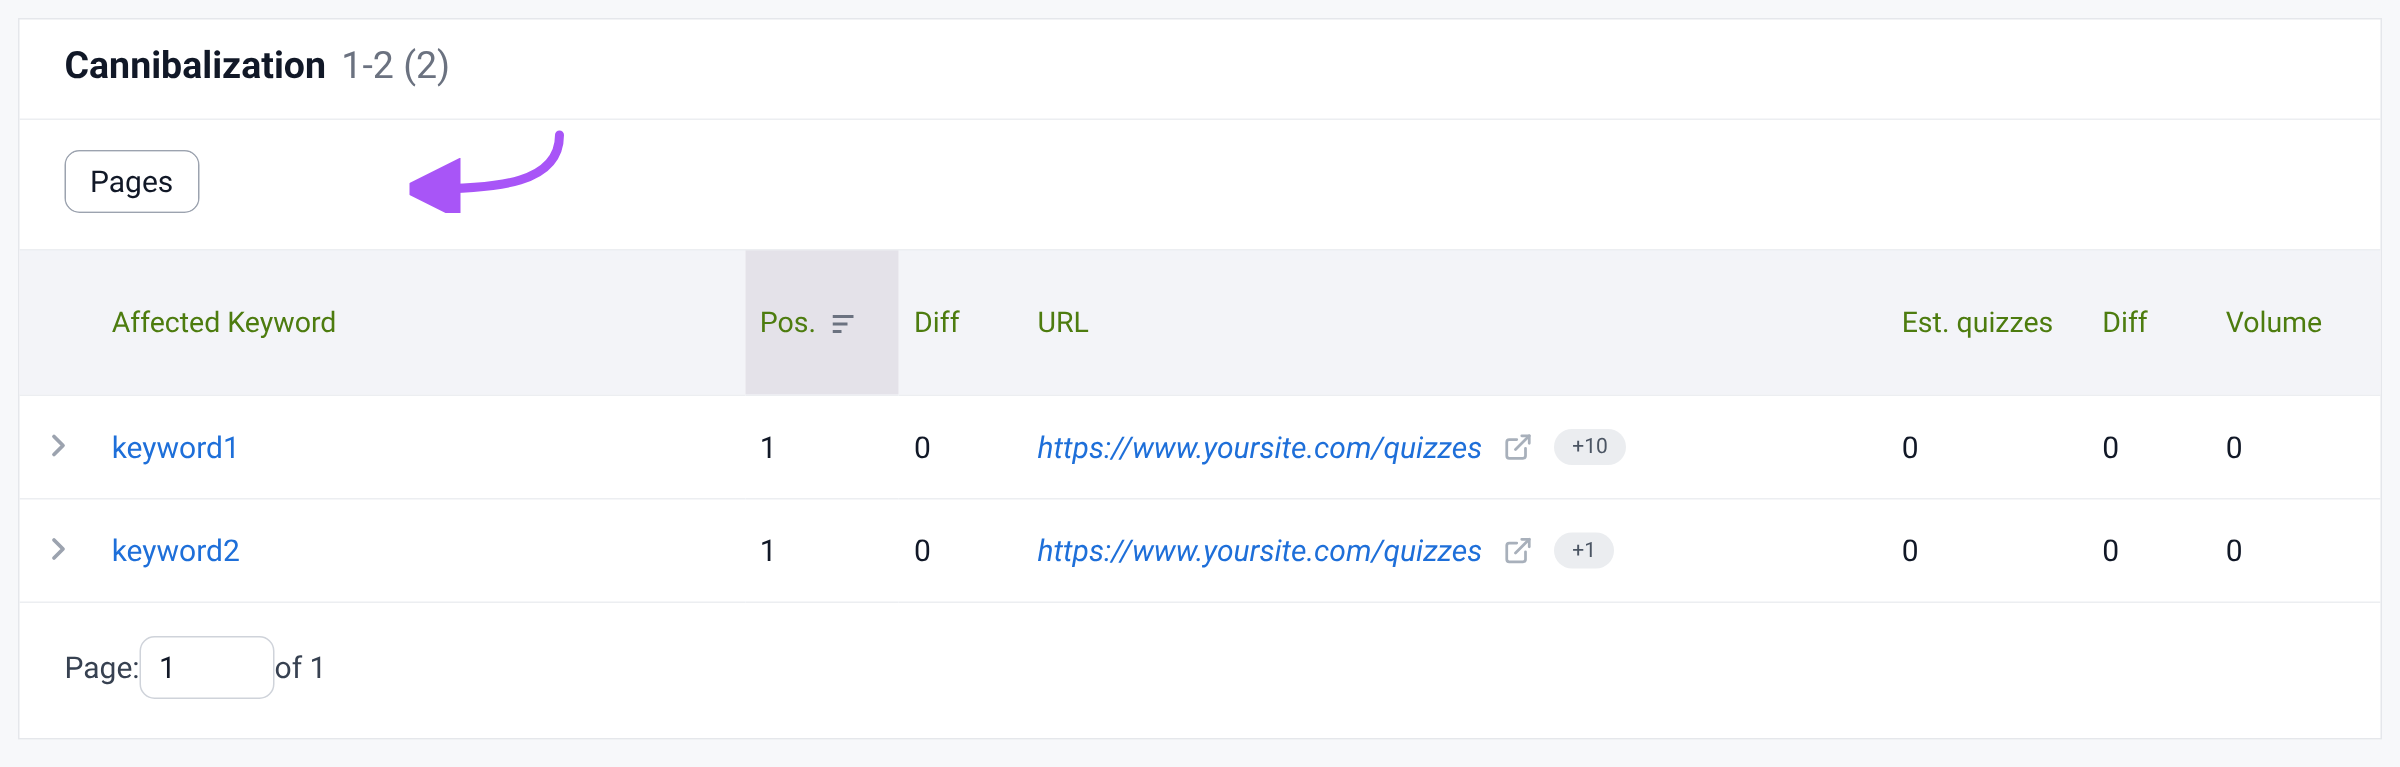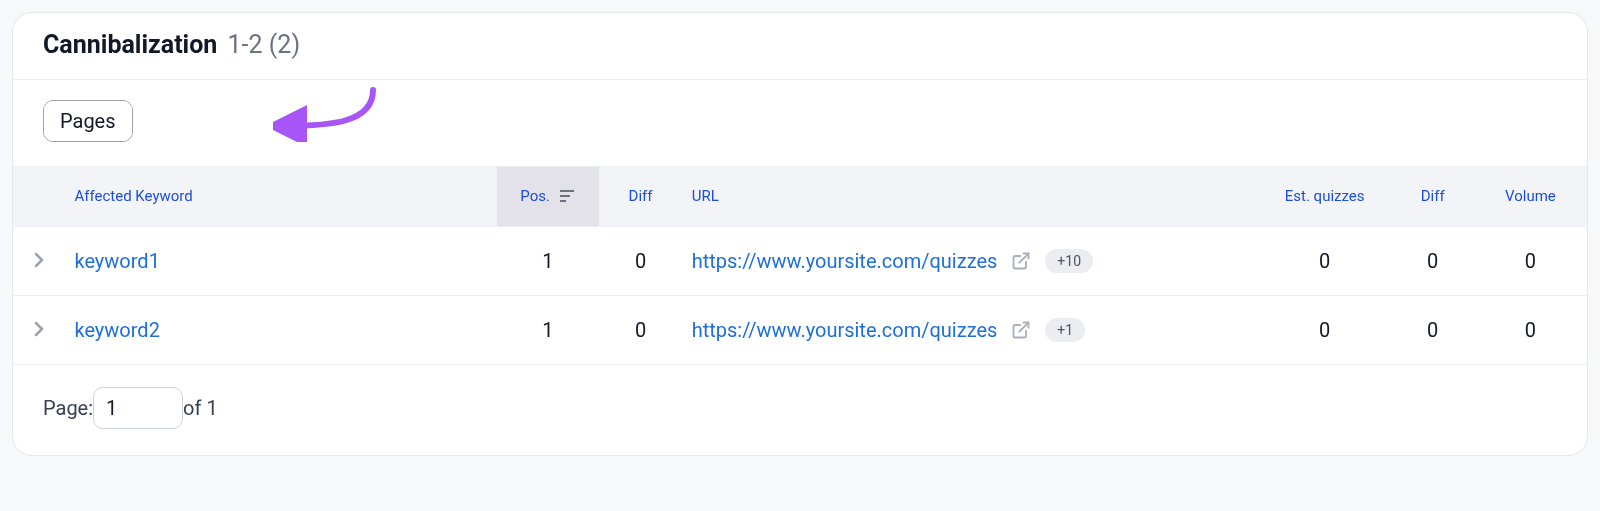--- a/index.html
+++ b/index.html
@@ -7,21 +7,21 @@
   body {
     font-family: -apple-system, BlinkMacSystemFont, "Segoe UI", Roboto, "Helvetica Neue", Arial, sans-serif;
     background: #f7f8fa;
     padding: 12px;
     font-size: 20px;
     color: #111827;
   }
   .card {
     background: #fff;
     border: 1px solid #e5e7eb;
-    border-radius: 20px;
+    border-radius: 0;
     overflow: visible;
   }
   .card-header {
     padding: 18px 30px 20px 30px;
     border-bottom: 1px solid #eceef1;
   }
   .title-line { font-size: 25px; line-height: 1.1; }
   .title-strong { font-weight: 700; color: #111827; }
   .title-sub { color: #6b7280; font-weight: 400; margin-left: 4px; }
 
@@ -64,44 +64,44 @@
   }
 
   table.data {
     width: 100%;
     border-collapse: collapse;
     table-layout: fixed;
   }
   thead tr { background: #f3f4f8; border-top: 1px solid #eceef1; border-bottom: 1px solid #eceef1; }
   th {
     font-weight: 400;
-    color: #1d4ed8;
+    color: #4d7c0f;
     text-align: left;
-    padding: 20px 10px;
-    font-size: 15px;
-  }
-  th.num, td.num { text-align: center; }
+    padding: 36px 10px;
+    font-size: 19px;
+  }
+  th.num, td.num { text-align: left; }
   th.sorted {
     background: #e4e2e9;
   }
   .sort-icon { display: inline-block; vertical-align: middle; margin-left: 6px; color: #6b7280; }
   tbody tr { border-bottom: 1px solid #eceef1; }
   td { padding: 22px 10px; font-size: 20px; color: #111827; vertical-align: middle; }
 
   .chev-cell { width: 50px; text-align: center; }
   .chevron {
     color: #9ca3af;
     cursor: pointer;
   }
   .kw-link {
     color: #1e6fd9;
     text-decoration: none;
   }
   .url-cell { display: flex; align-items: center; gap: 14px; flex-wrap: wrap; }
-  .url-link { color: #1e6fd9; text-decoration: none; font-size: 20px; word-break: break-all; }
+  .url-link { color: #1e6fd9; text-decoration: none; font-size: 20px; word-break: break-all; font-style: italic; }
   .ext-icon { color: #a8b0bb; cursor: pointer; display: inline-flex; }
   .pill {
     display: inline-block;
     background: #ebedf0;
     color: #4b5563;
     border-radius: 999px;
     padding: 4px 12px;
     font-size: 14px;
     cursor: pointer;
   }

